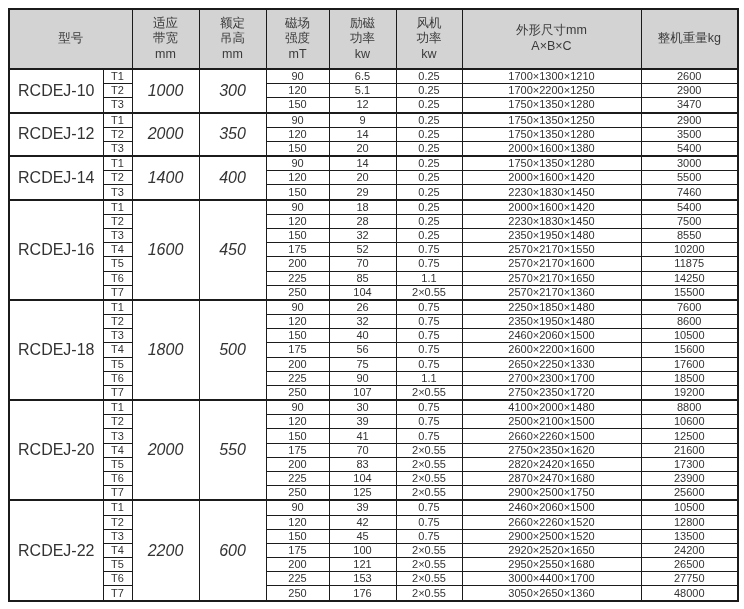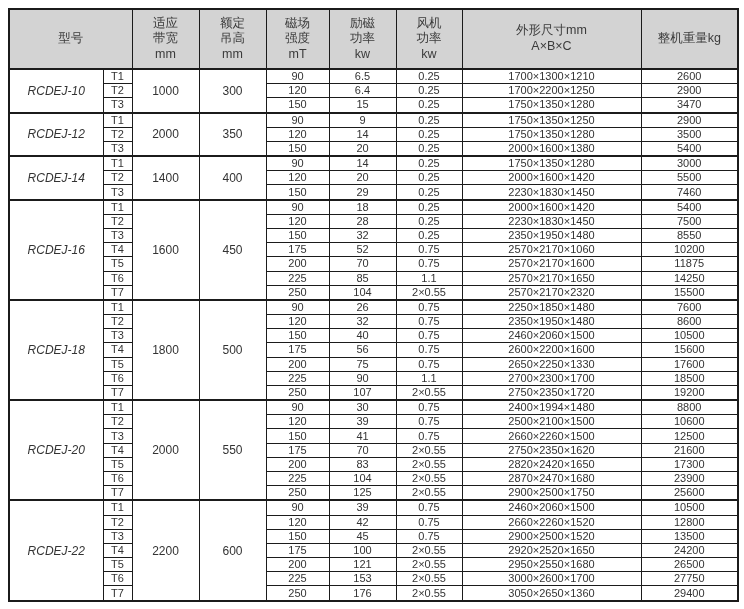--- a/index.html
+++ b/index.html
@@ -36,22 +36,22 @@
     text-align: center;
     vertical-align: middle;
     font-size: 11px;
     color: var(--cell-text, #333333);
     height: 13px;
     line-height: 1;
     padding: 0;
     overflow: hidden;
     white-space: nowrap;
   }
-  table.spec-table td.model-cell { font-size: 12px; font-style: italic; }
-  table.spec-table td.merged { font-size: 12px; }
+  table.spec-table td.model-cell { font-size: 16px; }
+  table.spec-table td.merged { font-size: 16px; font-style: italic; }
   table.spec-table tr.group-start td { border-top: 2px solid var(--border, #1b1b1b); }
 </style>
 </head>
 <body>
 
 <div class="page">
   <table class="spec-table">
     <colgroup>
       <col style="width:94px">
       <col style="width:29px">
@@ -94,29 +94,29 @@
           <td rowspan="3" class="merged">300</td>
           <td>90</td>
           <td>6.5</td>
           <td>0.25</td>
           <td>1700×1300×1210</td>
           <td>2600</td>
         </tr>
         <tr>
           <td>T2</td>
           <td>120</td>
-          <td>6.4</td>
+          <td>5.1</td>
           <td>0.25</td>
           <td>1700×2200×1250</td>
           <td>2900</td>
         </tr>
         <tr>
           <td>T3</td>
           <td>150</td>
-          <td>15</td>
+          <td>12</td>
           <td>0.25</td>
           <td>1750×1350×1280</td>
           <td>3470</td>
         </tr>
         <tr class="group-start">
           <td rowspan="3" class="model-cell">RCDEJ-12</td>
           <td>T1</td>
           <td rowspan="3" class="merged">2000</td>
           <td rowspan="3" class="merged">350</td>
           <td>90</td>
@@ -193,21 +193,21 @@
           <td>32</td>
           <td>0.25</td>
           <td>2350×1950×1480</td>
           <td>8550</td>
         </tr>
         <tr>
           <td>T4</td>
           <td>175</td>
           <td>52</td>
           <td>0.75</td>
-          <td>2570×2170×1060</td>
+          <td>2570×2170×1550</td>
           <td>10200</td>
         </tr>
         <tr>
           <td>T5</td>
           <td>200</td>
           <td>70</td>
           <td>0.75</td>
           <td>2570×2170×1600</td>
           <td>11875</td>
         </tr>
@@ -217,21 +217,21 @@
           <td>85</td>
           <td>1.1</td>
           <td>2570×2170×1650</td>
           <td>14250</td>
         </tr>
         <tr>
           <td>T7</td>
           <td>250</td>
           <td>104</td>
           <td>2×0.55</td>
-          <td>2570×2170×2320</td>
+          <td>2570×2170×1360</td>
           <td>15500</td>
         </tr>
         <tr class="group-start">
           <td rowspan="7" class="model-cell">RCDEJ-18</td>
           <td>T1</td>
           <td rowspan="7" class="merged">1800</td>
           <td rowspan="7" class="merged">500</td>
           <td>90</td>
           <td>26</td>
           <td>0.75</td>
@@ -287,21 +287,21 @@
           <td>19200</td>
         </tr>
         <tr class="group-start">
           <td rowspan="7" class="model-cell">RCDEJ-20</td>
           <td>T1</td>
           <td rowspan="7" class="merged">2000</td>
           <td rowspan="7" class="merged">550</td>
           <td>90</td>
           <td>30</td>
           <td>0.75</td>
-          <td>2400×1994×1480</td>
+          <td>4100×2000×1480</td>
           <td>8800</td>
         </tr>
         <tr>
           <td>T2</td>
           <td>120</td>
           <td>39</td>
           <td>0.75</td>
           <td>2500×2100×1500</td>
           <td>10600</td>
         </tr>
@@ -386,26 +386,26 @@
           <td>121</td>
           <td>2×0.55</td>
           <td>2950×2550×1680</td>
           <td>26500</td>
         </tr>
         <tr>
           <td>T6</td>
           <td>225</td>
           <td>153</td>
           <td>2×0.55</td>
-          <td>3000×2600×1700</td>
+          <td>3000×4400×1700</td>
           <td>27750</td>
         </tr>
         <tr>
           <td>T7</td>
           <td>250</td>
           <td>176</td>
           <td>2×0.55</td>
           <td>3050×2650×1360</td>
-          <td>29400</td>
+          <td>48000</td>
         </tr>
       </tbody>
   </table>
 </div>
 
 </body></html>

